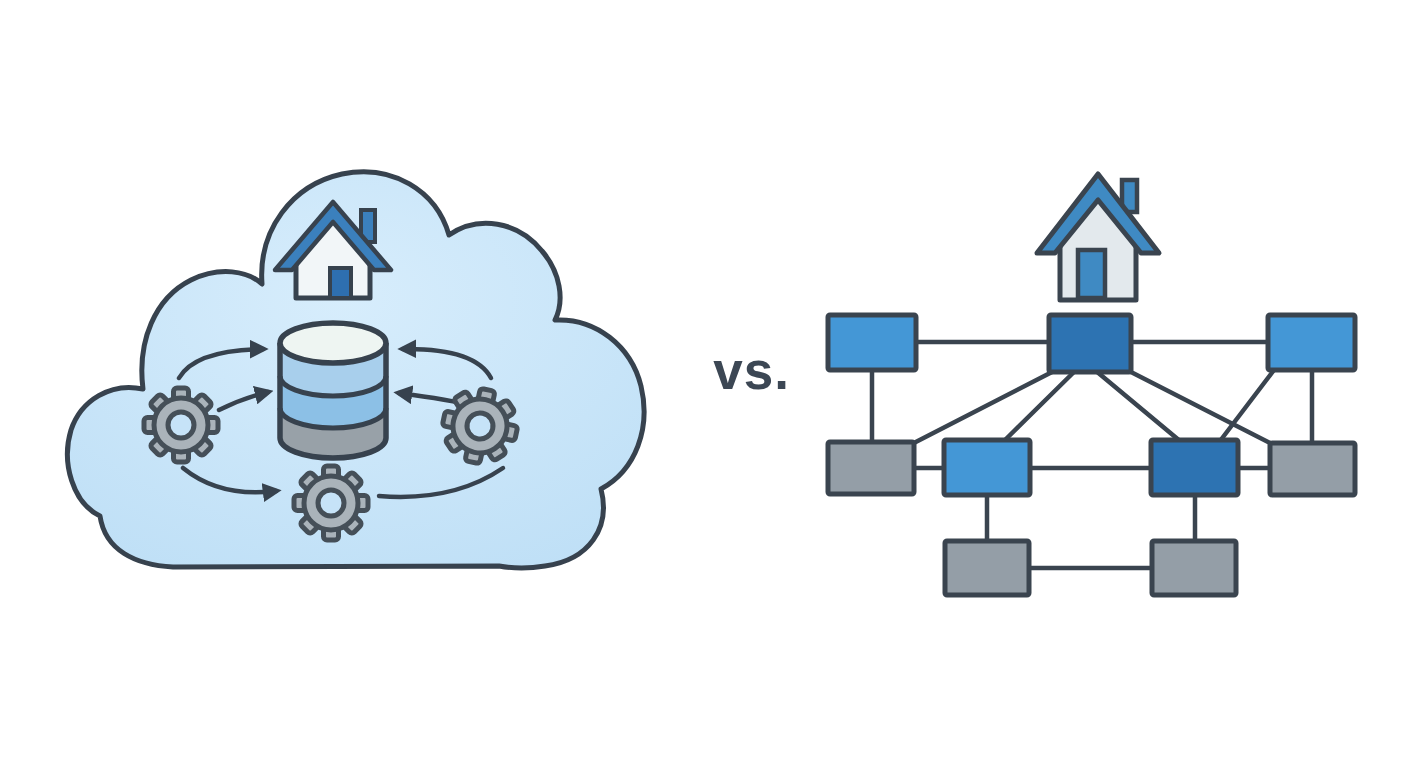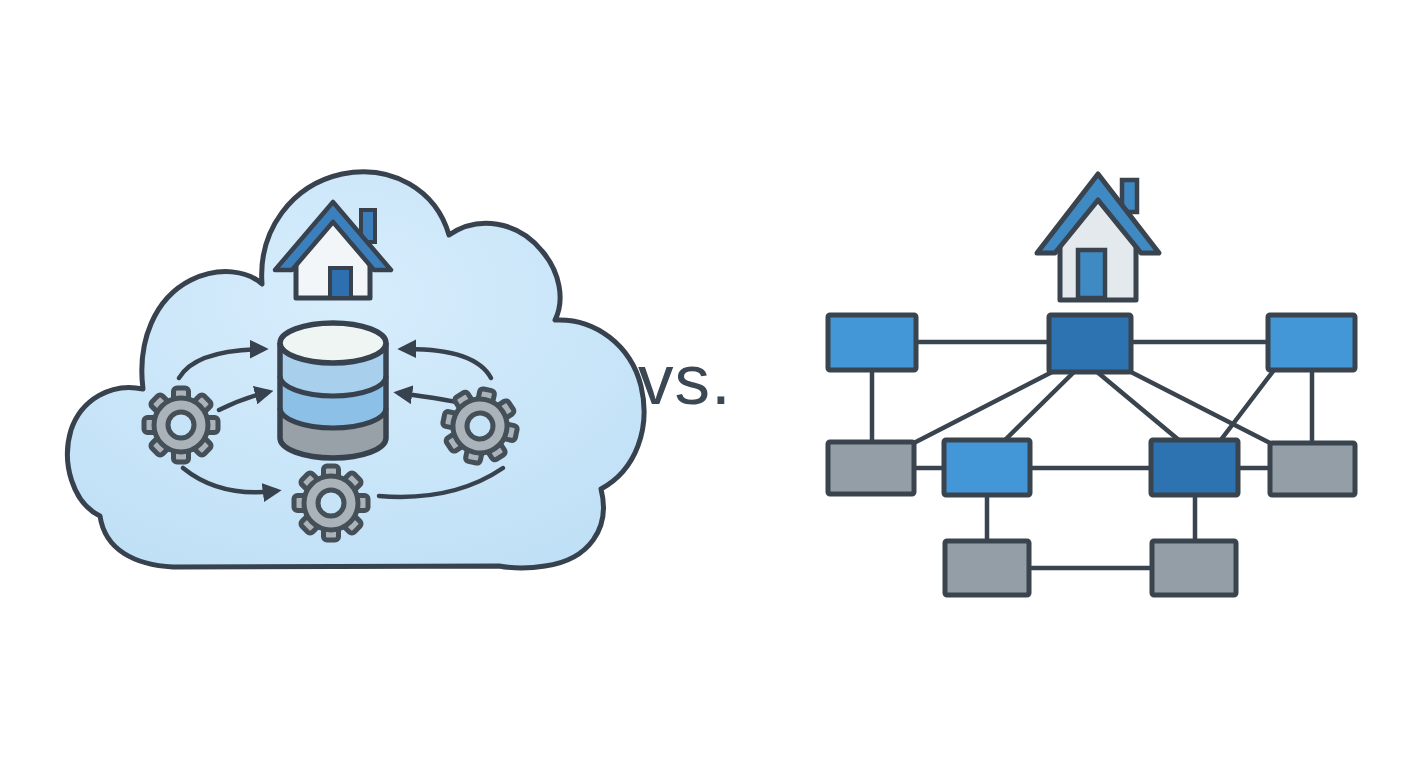--- a/index.html
+++ b/index.html
@@ -6,22 +6,22 @@
   body{
     width:1408px;height:768px;position:relative;overflow:hidden;
     background:#ffffff;
     font-family:"Liberation Sans",sans-serif;
   }
   .stage{position:absolute;inset:0;}
   .left-scene{position:absolute;left:55px;top:158px;width:600px;height:472px;}
   .right-scene{position:absolute;left:788px;top:150px;width:620px;height:480px;}
   .vs{
     position:absolute;left:638px;top:344px;width:152px;
-    text-align:left;line-height:1;
-    font-size:71px;font-weight:400;letter-spacing:1px;
+    text-align:right;line-height:1;
+    font-size:53px;font-weight:700;letter-spacing:1px;
     color:var(--vs-text);
   }
   
   .net-edge{stroke:var(--line);stroke-width:4.5;stroke-linecap:round;}
   .net-node{stroke:var(--line);stroke-width:5;stroke-linejoin:round;}
   .fill-light-blue{fill:var(--node-light-blue);}
   .fill-dark-blue{fill:var(--node-dark-blue);}
   .fill-gray{fill:var(--node-gray);}
   .arrow{stroke:var(--cloud-outline);stroke-width:4.5;fill:none;stroke-linecap:round;}
 </style>

